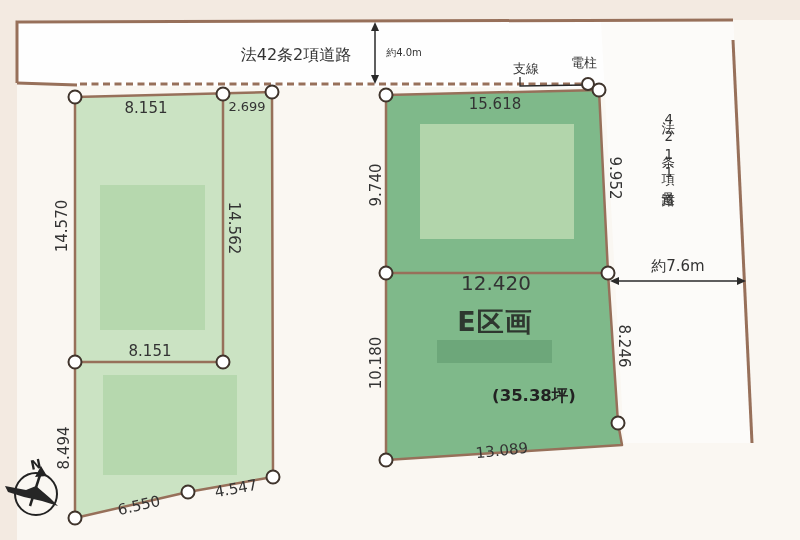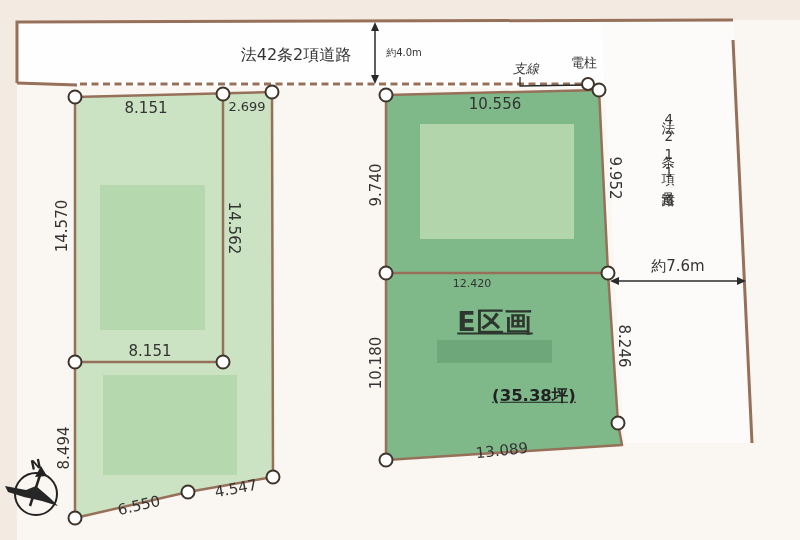--- a/index.html
+++ b/index.html
@@ -20,21 +20,21 @@
     line-height:1;
   }
   .rneg90{transform:translate(-50%,-50%) rotate(-90deg);}
   .r90{transform:translate(-50%,-50%) rotate(90deg);}
   .vtext{
     writing-mode:vertical-rl;
     text-orientation:upright;
     transform:translate(-50%,0);
     letter-spacing:1px;
   }
-  .bold{font-weight:bold;text-decoration:underline;}
+  .bold{font-weight:bold;}
 </style>
 </head>
 <body>
 
 <div id="stage">
 
   <svg id="plan-svg" width="800" height="540" viewBox="0 0 800 540">
 
     <rect x="0" y="0" width="800" height="20" fill="#f3eae1"></rect>
     <rect x="0" y="0" width="17" height="540" fill="#f3eae1"></rect>
@@ -94,38 +94,38 @@
       <circle cx="36" cy="494" r="21" fill="none" stroke="#222" stroke-width="2"></circle>
       <line x1="30" y1="506" x2="41" y2="472" stroke="#222" stroke-width="2.5"></line>
       <polygon points="41,466 35,477 47,476" fill="#222"></polygon>
       <polygon points="5,486 26,490 36,486 50,498 58,506 42,501 24,497 8,492" fill="#262626"></polygon>
       <text x="36" y="469" font-size="13" font-weight="bold" fill="#222" text-anchor="middle" transform="rotate(-12 36 465)">N</text>
     </g>
   </svg>
 
   <div class="lbl" style="left:296px;top:55px;font-size:16px;font-weight:500;">法42条2項道路</div>
   <div class="lbl" style="left:404px;top:53px;font-size:10px;">約4.0m</div>
-  <div class="lbl" style="left:526px;top:68px;font-size:13px;font-style:italic;">支線</div>
+  <div class="lbl" style="left:526px;top:68px;font-size:13px;">支線</div>
   <div class="lbl" style="left:584px;top:62px;font-size:13px;">電柱</div>
   <div class="lbl vtext" style="left:668px;top:110px;font-size:13.5px;">法42条1項1号道路</div>
   <div class="lbl" style="left:678px;top:266px;font-size:15px;">約7.6m</div>
 
   <div class="lbl" style="left:146px;top:108px;font-size:15px;">8.151</div>
   <div class="lbl" style="left:247px;top:106px;font-size:13px;">2.699</div>
   <div class="lbl rneg90" style="left:62px;top:226px;font-size:15px;">14.570</div>
   <div class="lbl r90" style="left:233px;top:228px;font-size:15px;">14.562</div>
   <div class="lbl" style="left:150px;top:351px;font-size:15px;">8.151</div>
   <div class="lbl rneg90" style="left:64px;top:448px;font-size:15px;">8.494</div>
   <div class="lbl" style="left:139px;top:506px;font-size:15px;transform:translate(-50%,-50%) rotate(-13deg);">6.550</div>
   <div class="lbl" style="left:236px;top:489px;font-size:15px;transform:translate(-50%,-50%) rotate(-10deg);">4.547</div>
 
-  <div class="lbl" style="left:495px;top:104px;font-size:15px;">10.556</div>
+  <div class="lbl" style="left:495px;top:104px;font-size:15px;">15.618</div>
   <div class="lbl rneg90" style="left:376px;top:185px;font-size:15px;">9.740</div>
   <div class="lbl r90" style="left:614px;top:178px;font-size:15px;">9.952</div>
-  <div class="lbl" style="left:472px;top:283px;font-size:11px;">12.420</div>
+  <div class="lbl" style="left:496px;top:283px;font-size:20px;">12.420</div>
   <div class="lbl rneg90" style="left:376px;top:363px;font-size:15px;">10.180</div>
   <div class="lbl r90" style="left:623px;top:346px;font-size:15px;">8.246</div>
   <div class="lbl" style="left:502px;top:451px;font-size:15px;transform:translate(-50%,-50%) rotate(-6deg);">13.089</div>
 
   <div class="lbl bold" style="left:495px;top:321px;font-size:27px;color:#2e372f;letter-spacing:1px;">E区画</div>
   <div class="lbl bold" style="left:494px;top:396px;font-size:16.5px;color:#222;margin-left:40px;">(35.38坪)</div>
 
 </div>
 
 </body></html>

